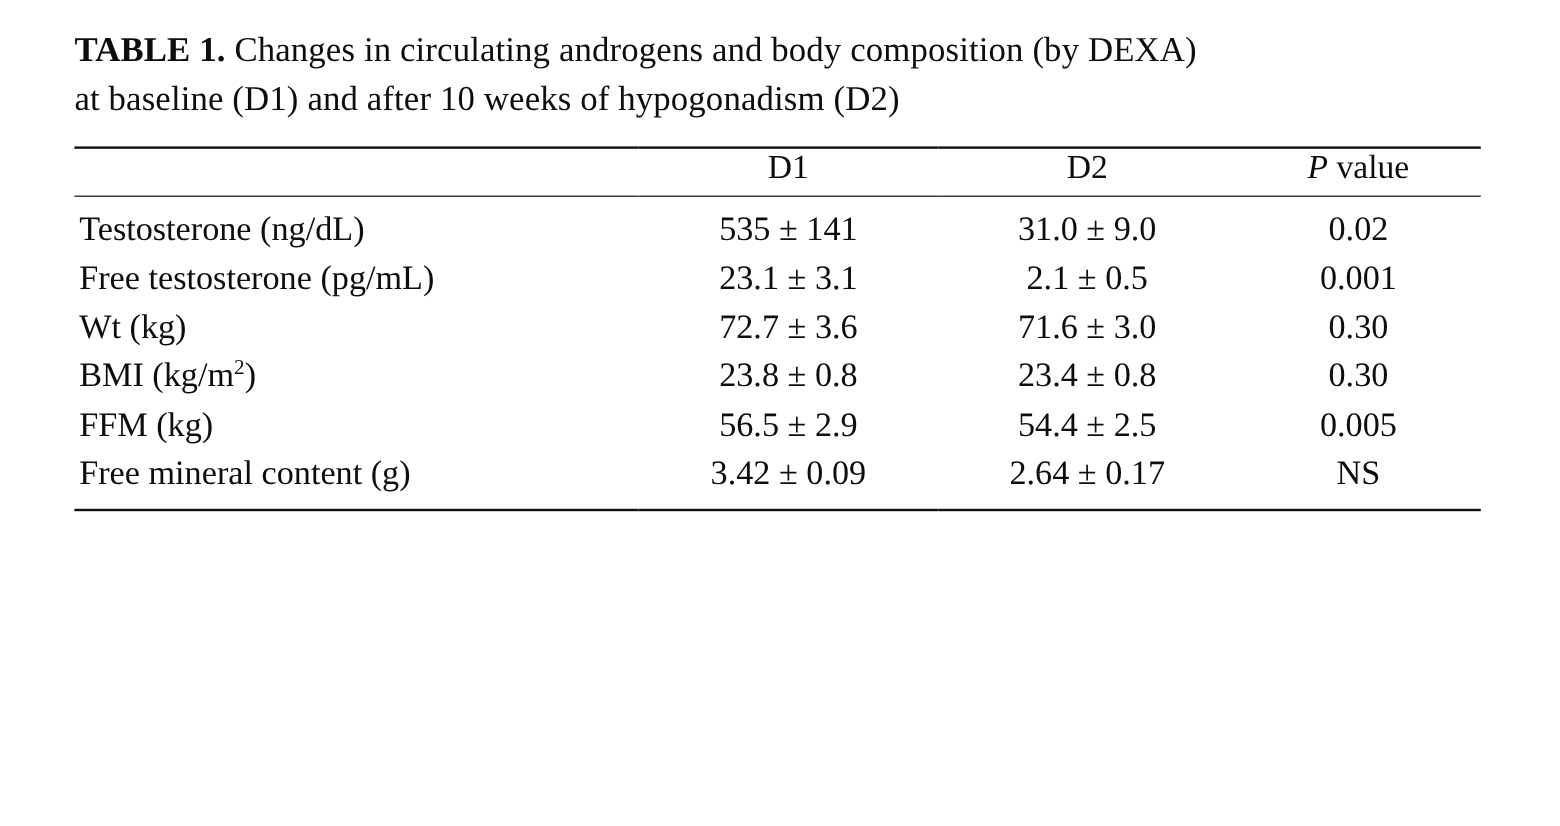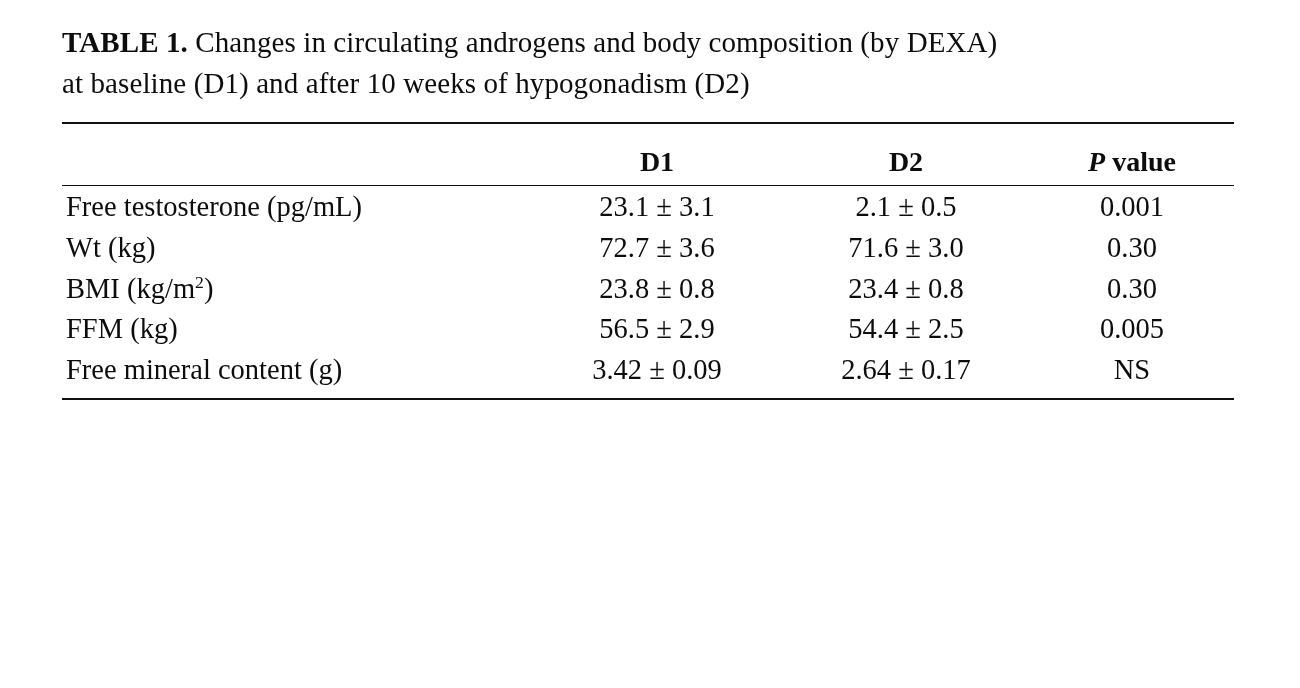--- a/index.html
+++ b/index.html
@@ -42,23 +42,23 @@
   table.data col.c3 { width: 204px; }
 
   .rule-top td {
     border-top: 2.6px solid #111;
     height: 0;
     padding: 0;
     font-size: 0;
     line-height: 0;
   }
   thead th {
-    font-weight: bold;
+    font-weight: normal;
     font-size: 28px;
-    padding: 22px 0 7px 0;
+    padding: 0 0 7px 0;
     text-align: center;
     border-bottom: 1.8px solid #111;
   }
   thead th.blank { border-bottom: 1.8px solid #111; }
   thead th .ital { font-style: italic; }
 
   tbody td {
     padding: 2px 0 1px 0;
     vertical-align: baseline;
     line-height: 1.32;
@@ -107,20 +107,26 @@
         <td colspan="4"></td>
       </tr>
       <tr>
         <th class="blank"></th>
         <th>D1</th>
         <th>D2</th>
         <th><span class="ital">P</span><span> value</span></th>
       </tr>
     </thead>
     <tbody>
+      <tr class="first">
+        <td class="rowlabel">Testosterone (ng/dL)</td>
+        <td class="num">535 ± 141</td>
+        <td class="num">31.0 ± 9.0</td>
+        <td class="pval">0.02</td>
+      </tr>
       <tr>
         <td class="rowlabel">Free testosterone (pg/mL)</td>
         <td class="num">23.1 ± 3.1</td>
         <td class="num">2.1 ± 0.5</td>
         <td class="pval">0.001</td>
       </tr>
       <tr>
         <td class="rowlabel">Wt (kg)</td>
         <td class="num">72.7 ± 3.6</td>
         <td class="num">71.6 ± 3.0</td>

